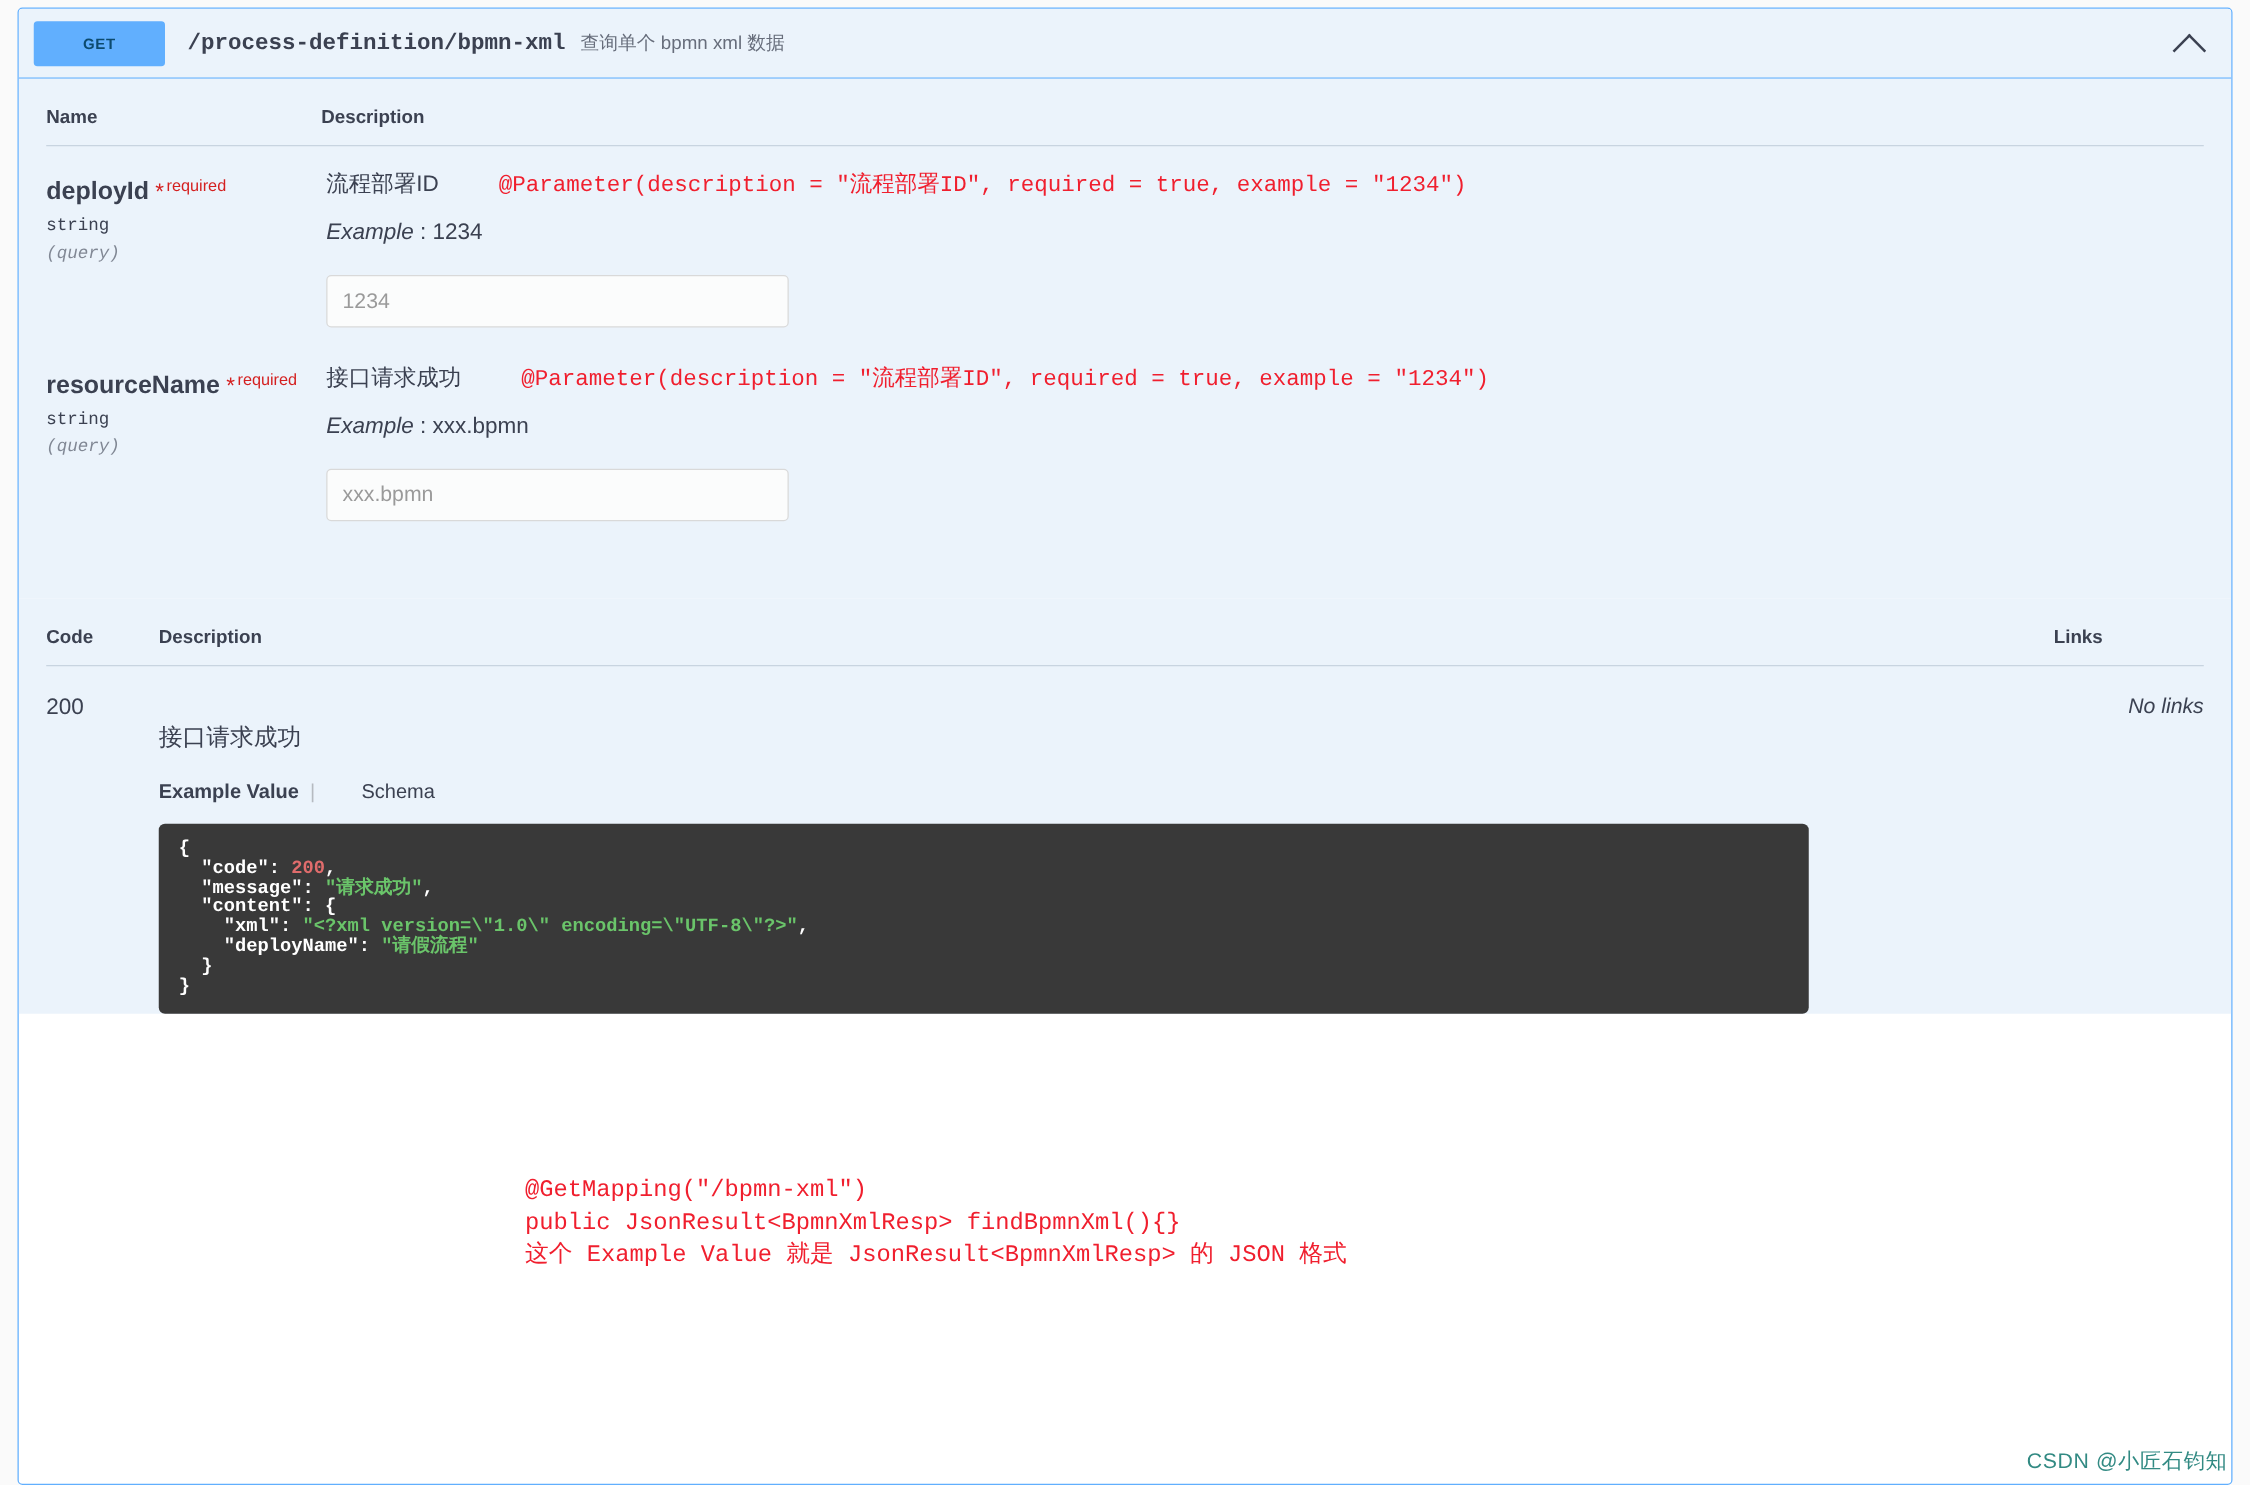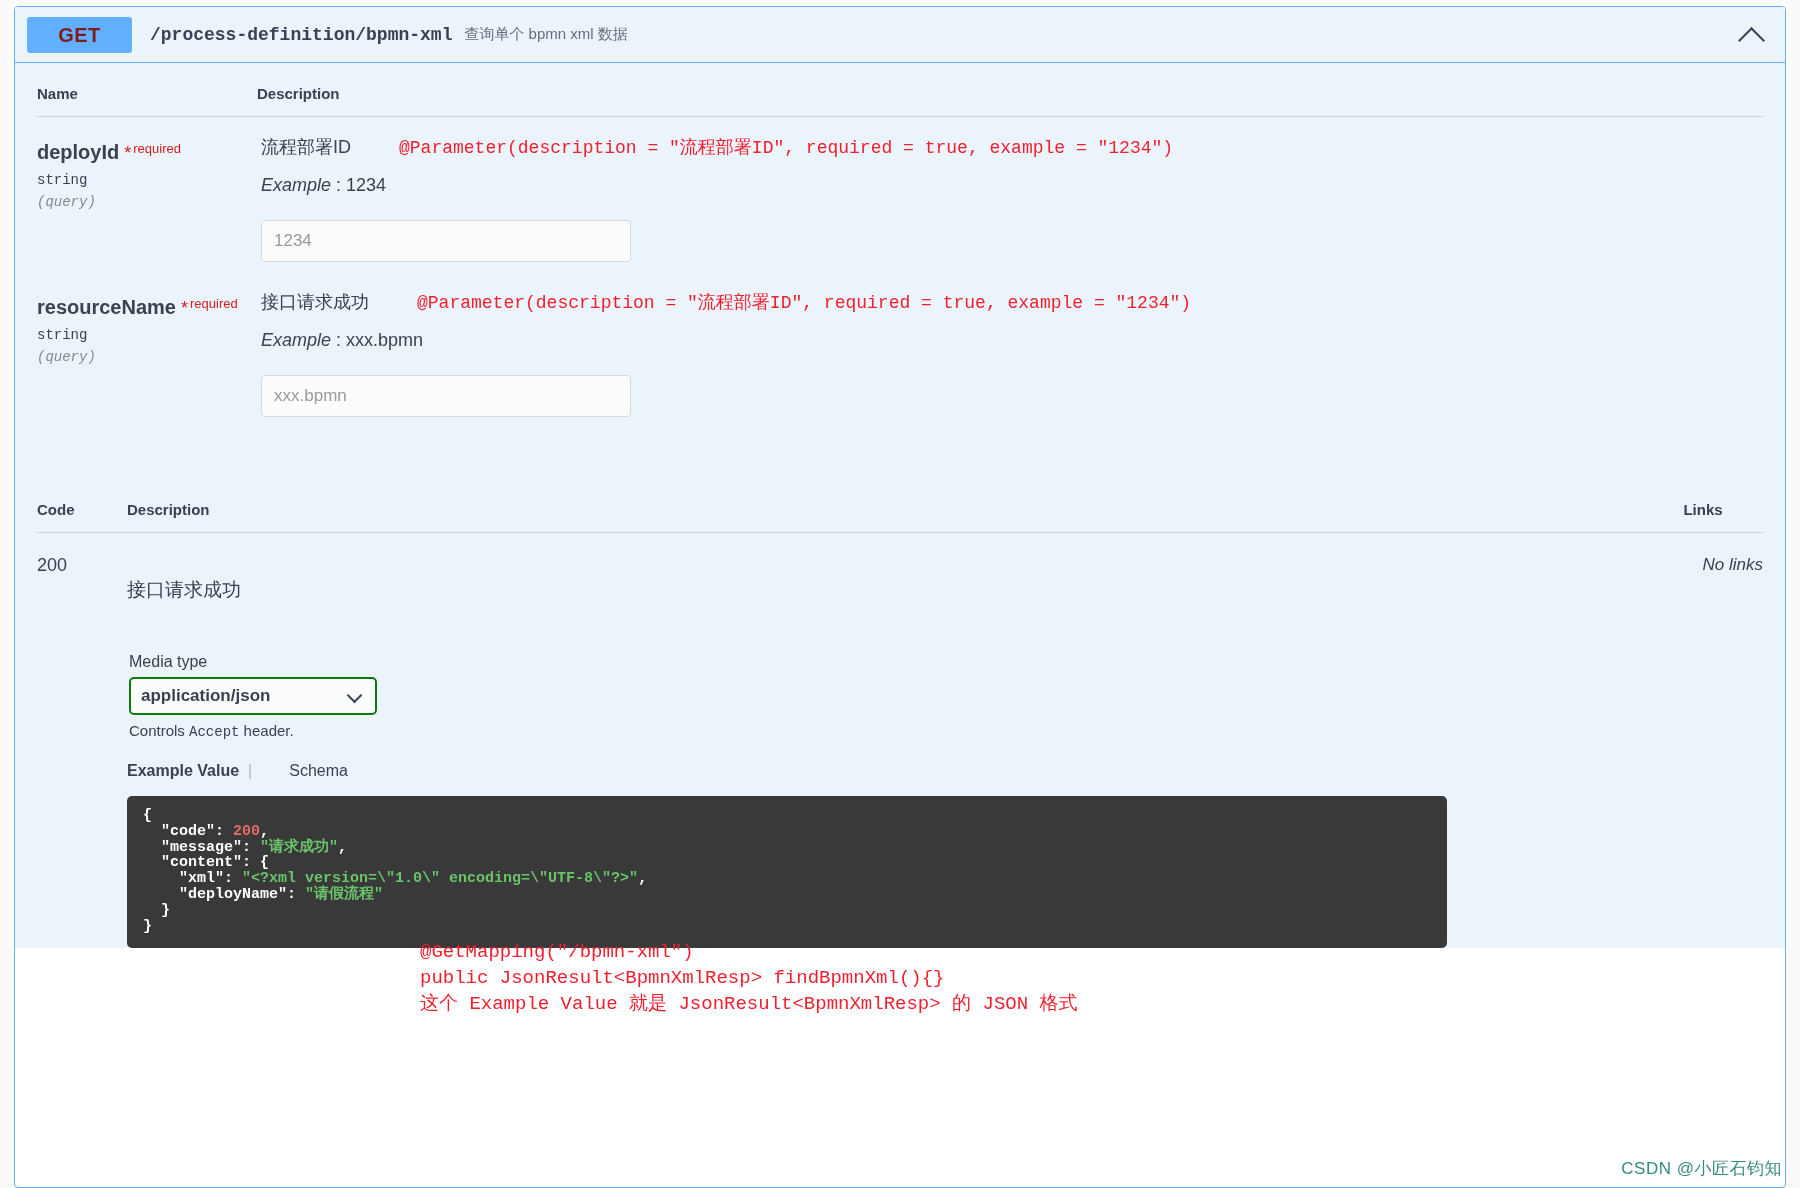--- a/index.html
+++ b/index.html
@@ -39,24 +39,24 @@
     border-bottom: 1px solid #61affe;
     padding: 0 18px 0 12px;
     box-sizing: border-box;
   }
   .http-method {
     width: 105px;
     height: 36px;
     line-height: 36px;
     text-align: center;
     background: #61affe;
-    color: #7f1d1d;
+    color: #0c4a6e;
     border-radius: 3px;
     font-weight: bold;
-    font-size: 20px;
+    font-size: 12px;
     font-family: "Liberation Sans", sans-serif;
     letter-spacing: .5px;
     flex: 0 0 auto;
   }
   .op-path {
     margin-left: 18px;
     font-family: "Liberation Mono", monospace;
     font-size: 18px;
     color: #3b4151;
     font-weight: 600;
@@ -126,21 +126,21 @@
   .tbl-head {
     display: flex;
     padding: 22px 0 14px 0;
     border-bottom: 1px solid #c8d4e0;
     font-size: 15px;
     font-weight: bold;
     color: #3b4151;
   }
   .col-name  { width: 220px; flex: 0 0 220px; }
   .col-desc  { flex: 1 1 auto; }
-  .col-links { width: 120px; flex: 0 0 120px; text-align: center; }
+  .col-links { width: 120px; flex: 0 0 120px; text-align: left; }
 
   .col-code  { width: 90px; flex: 0 0 90px; }
   .col-rdesc { flex: 1 1 auto; }
 
   
   .param-row {
     display: flex;
     padding-top: 18px;
   }
   .param-left { width: 220px; flex: 0 0 220px; padding-top: 6px; }
@@ -424,28 +424,20 @@
         <div class="col-code">Code</div>
         <div class="col-rdesc">Description</div>
         <div class="col-links">Links</div>
       </div>
 
       <div class="resp-row">
         <div class="resp-code">200</div>
         <div class="resp-main">
           <div class="resp-cn">接口请求成功</div>
 
-          <div class="media-wrap">
-            <div class="media-label">Media type</div>
-            <div class="media-select">
-              <span class="val">application/json</span>
-              <span class="caret"></span>
-            </div>
-            <div class="accept-note"><span>Controls </span><span class="mono">Accept</span><span> header.</span></div>
-          </div>
 
           <div class="ev-tabs">
             <span class="ev-tab-active">Example Value</span>
             <span class="ev-sep">|</span>
             <span class="ev-tab">Schema</span>
           </div>
 
           <div class="code-block"><span>{
   <span class="tok-key">"code"</span>: <span class="tok-num">200</span>,
   <span class="tok-key">"message"</span>: <span class="tok-str">"请求成功"</span>,

